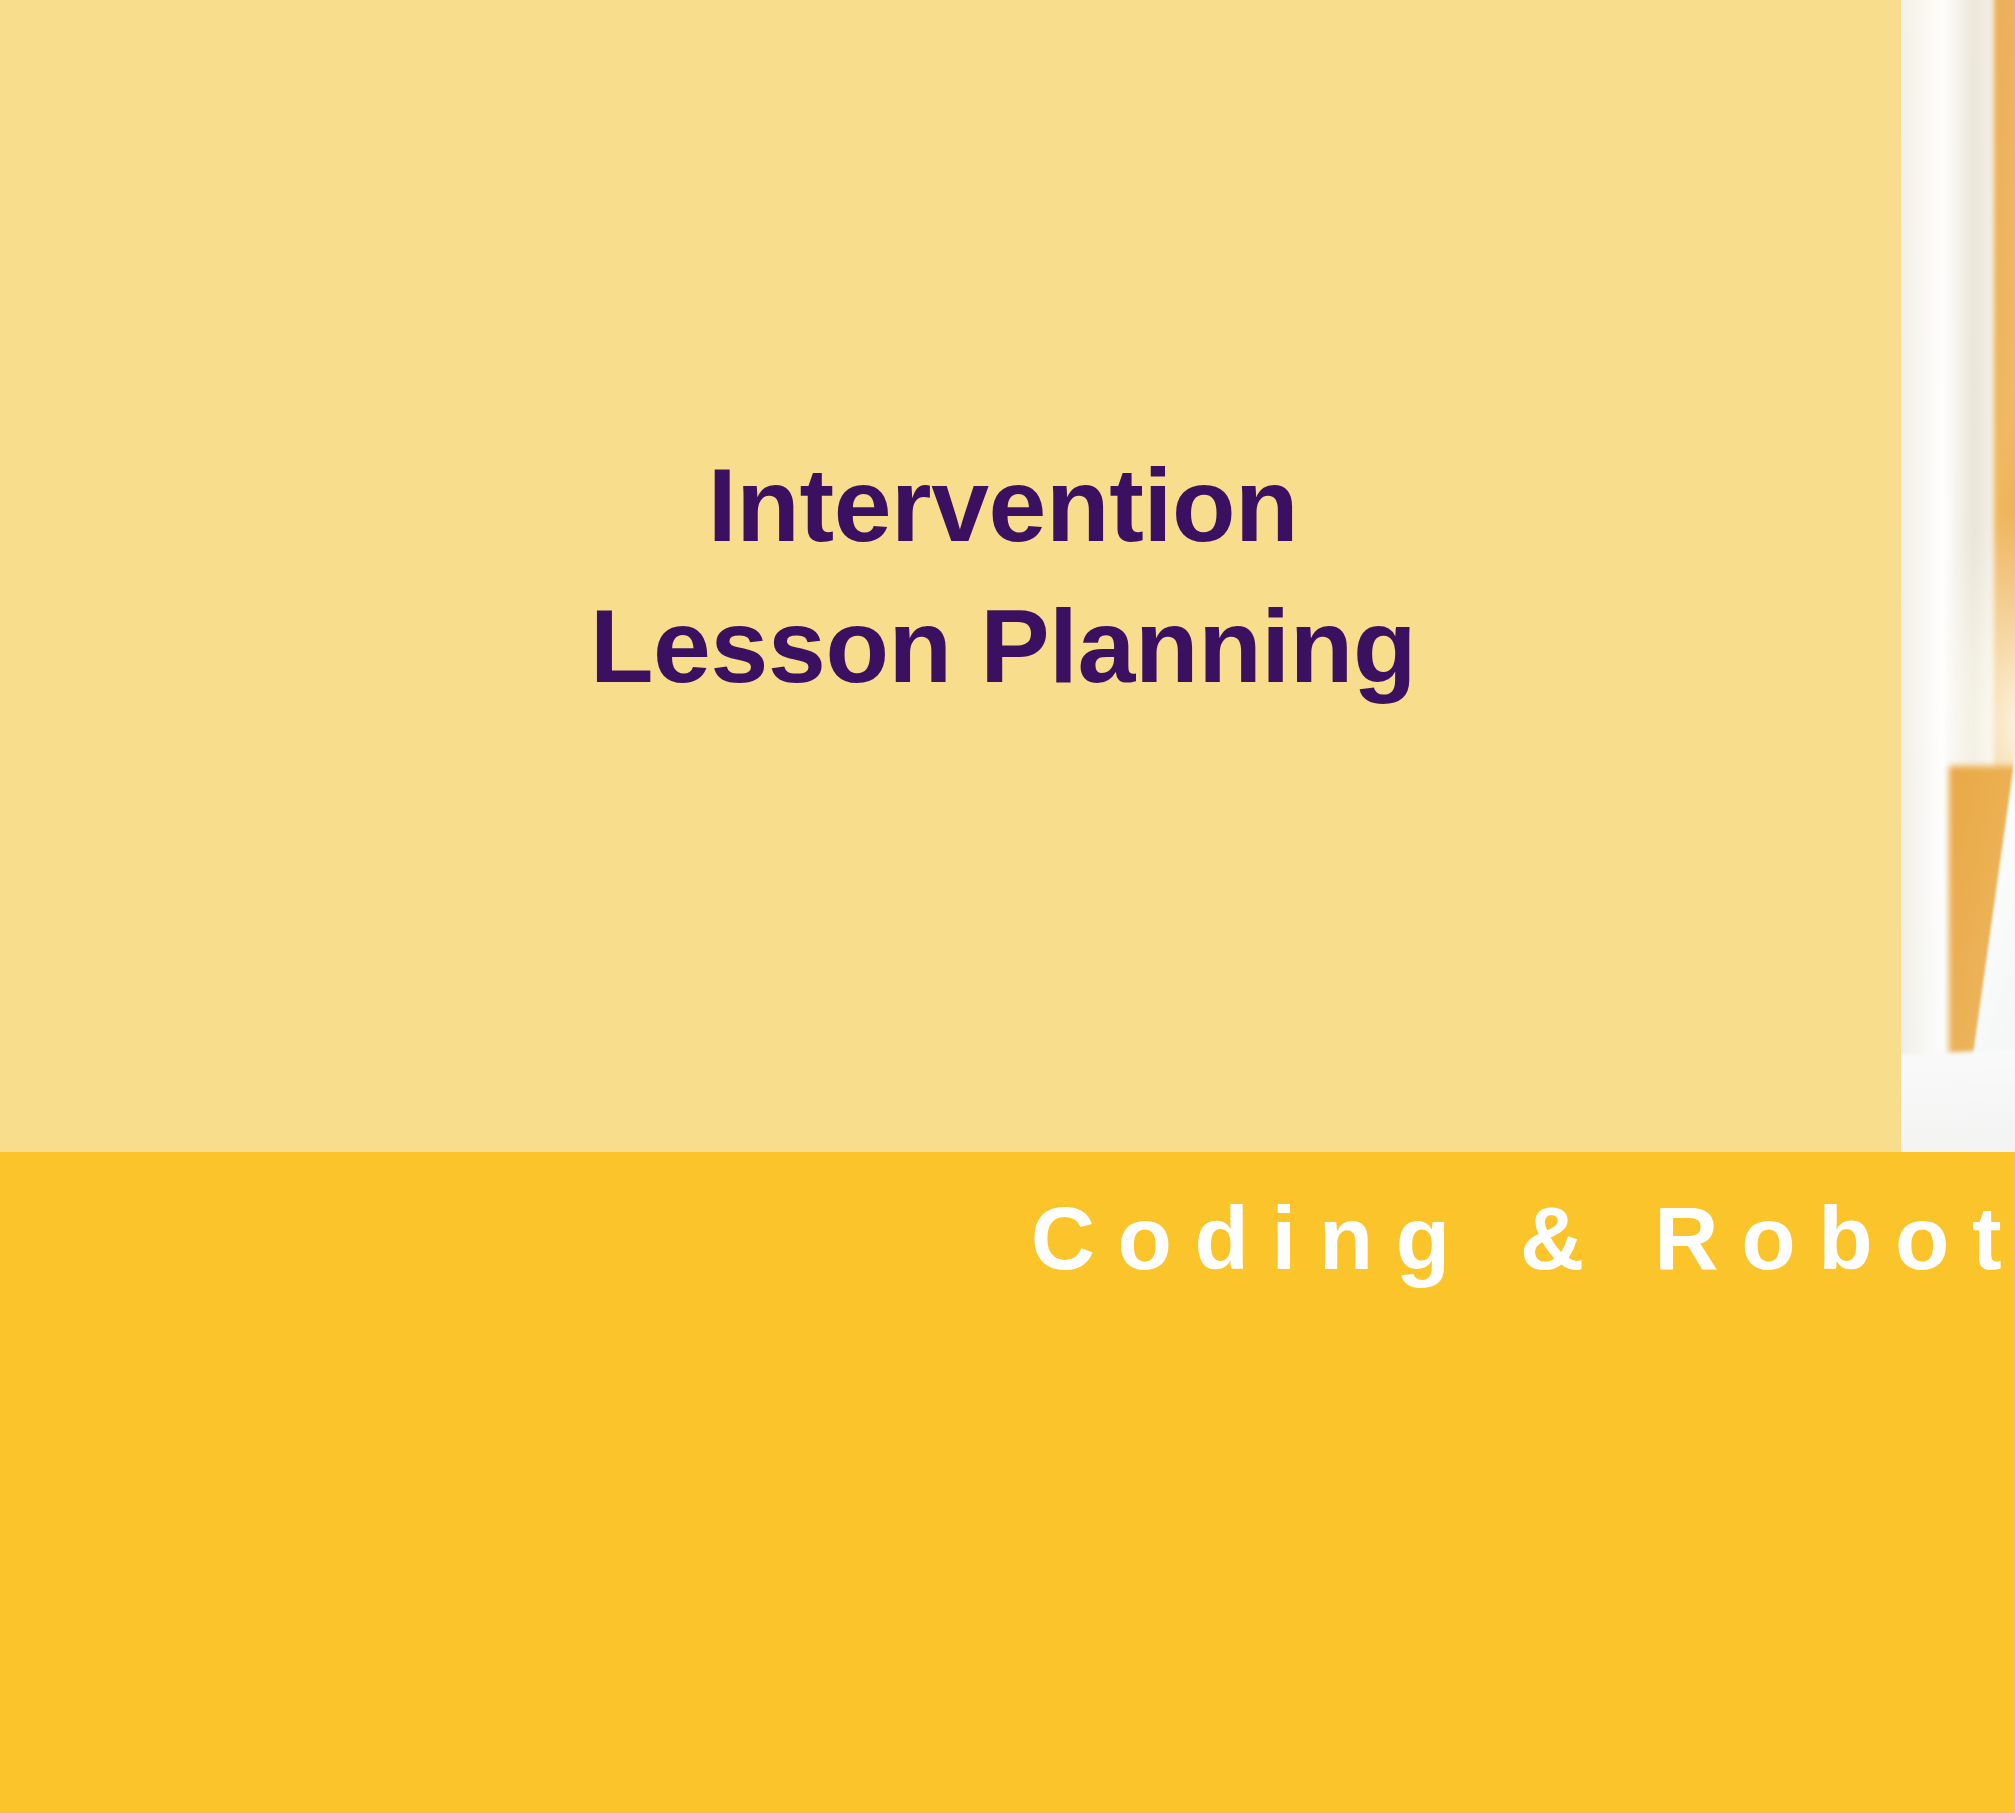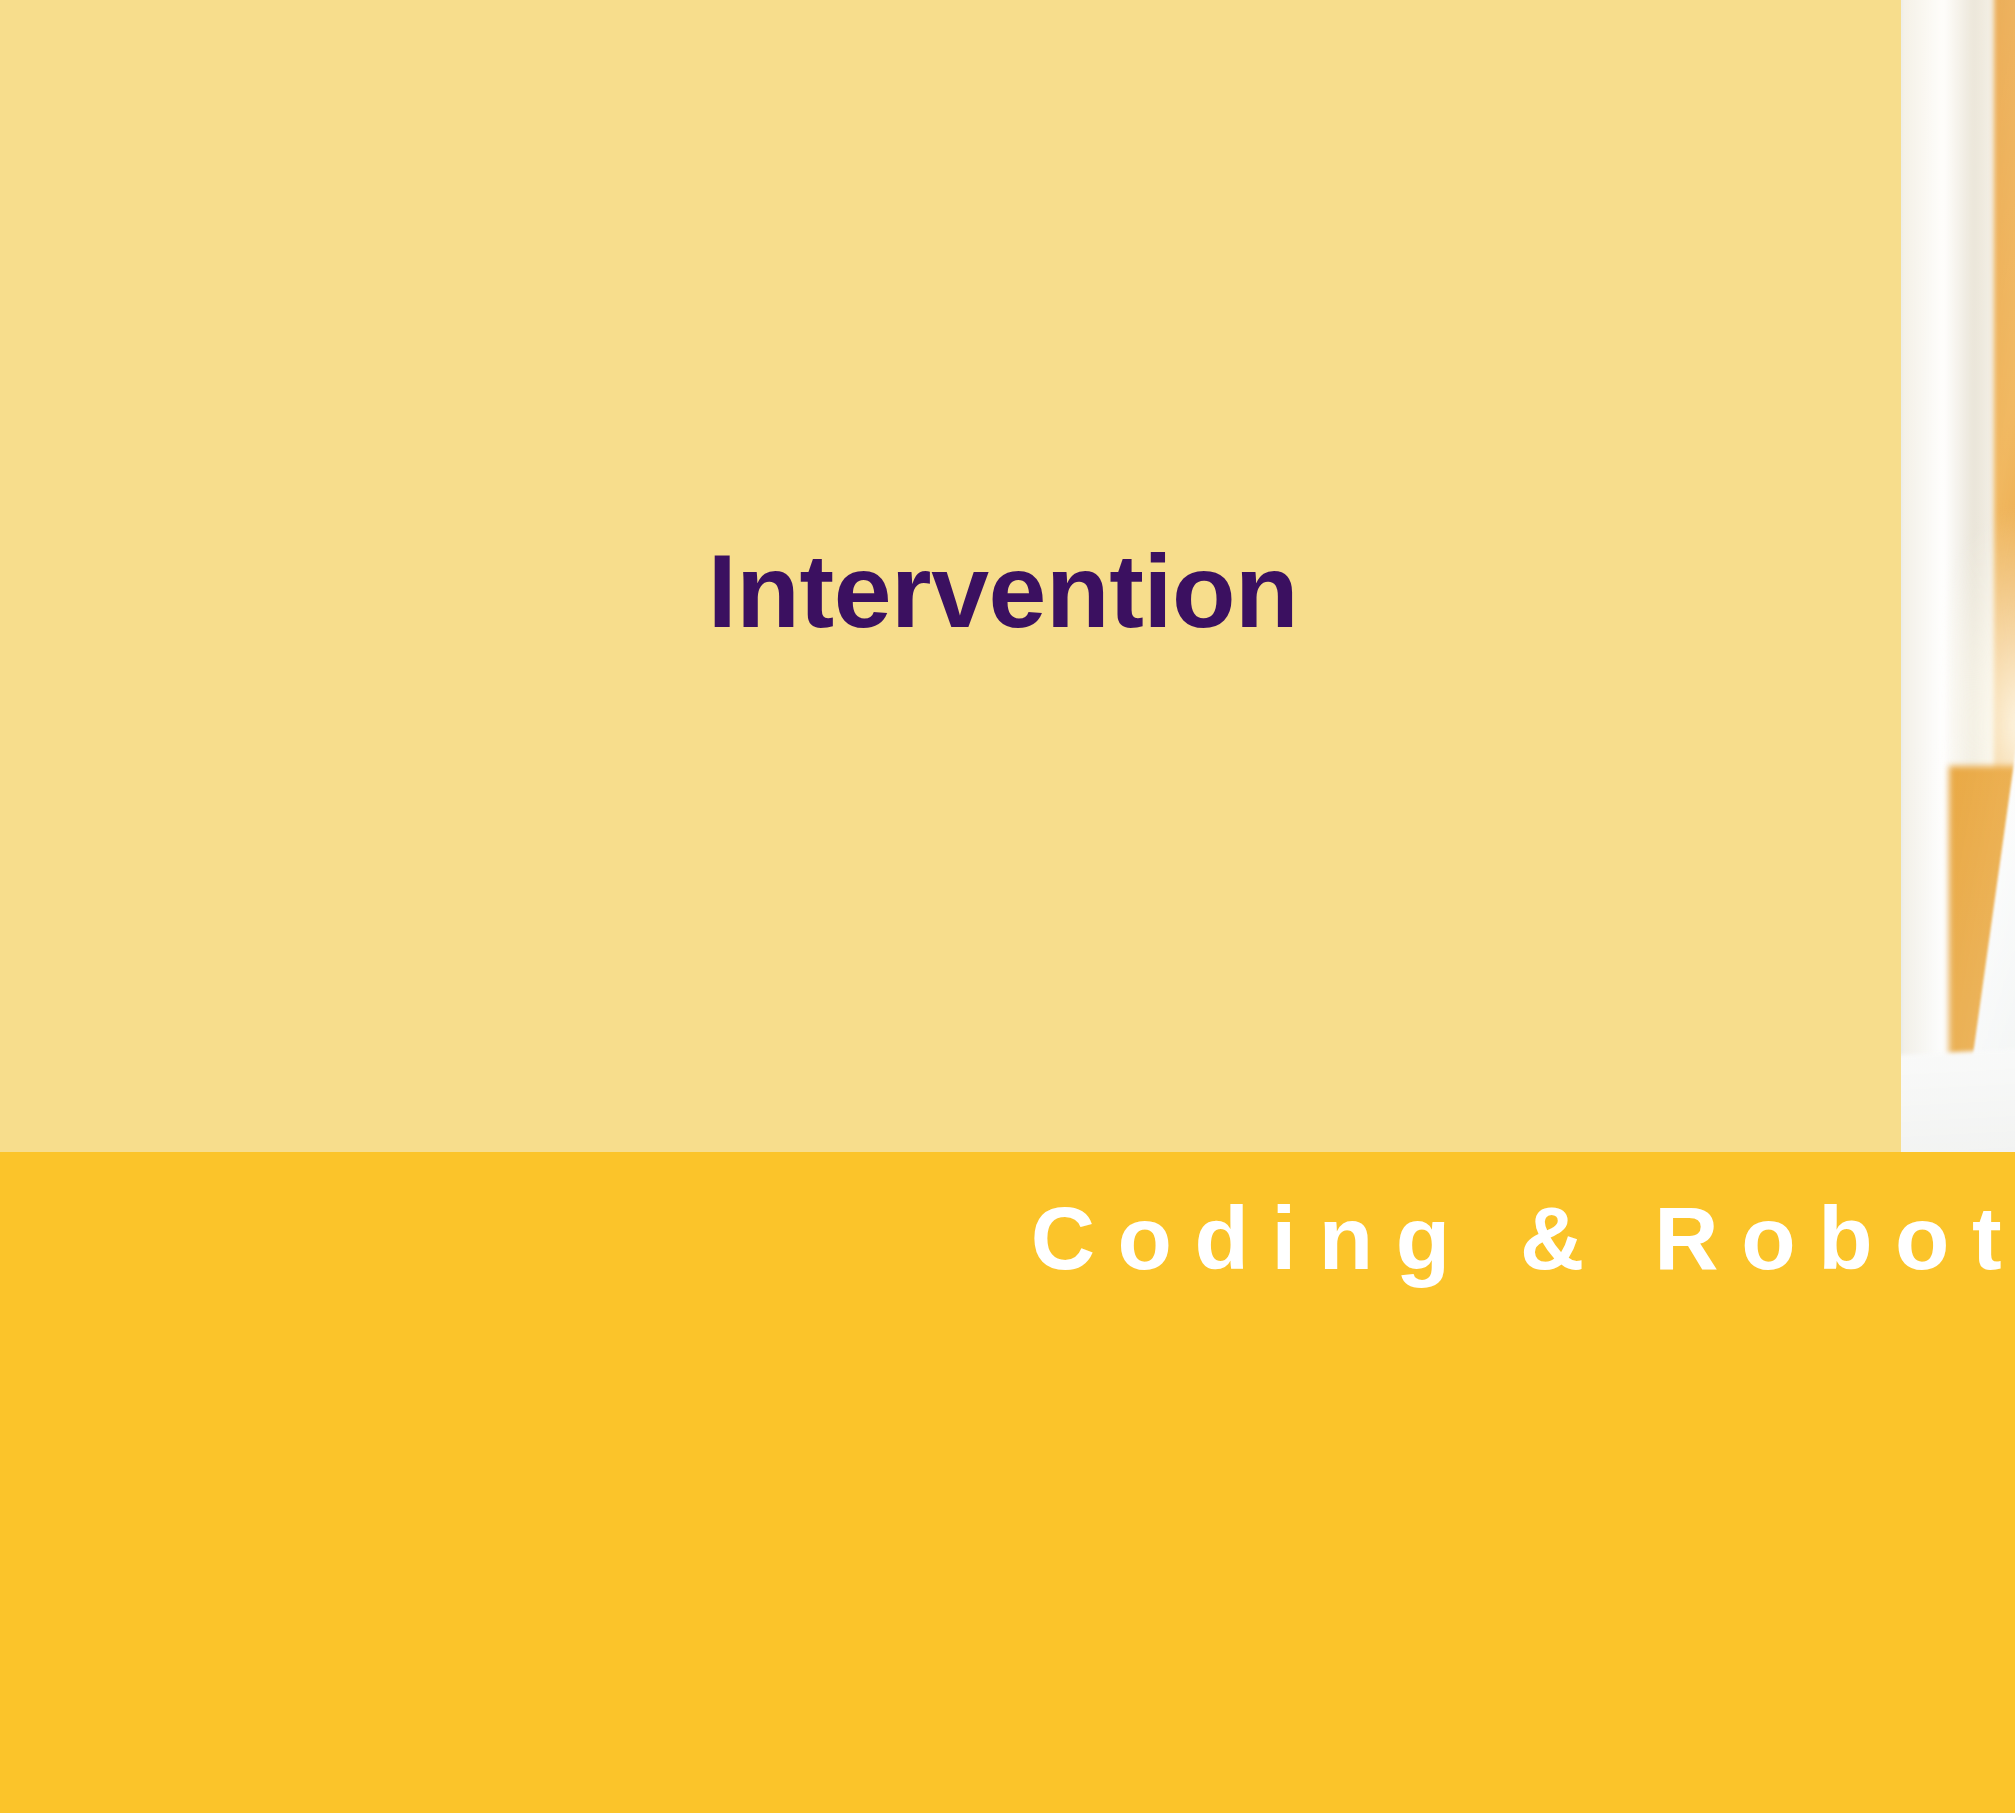--- a/index.html
+++ b/index.html
@@ -13,21 +13,21 @@
 
   
   .top-band{position:absolute;left:0;top:0;width:3224px;height:1152px;}
   .left-panel{
     position:absolute;left:0;top:0;width:1901px;height:1152px;
     background:#F7DD8C;
   }
 
   
   .title-block{
-    position:absolute;left:0;top:16px;width:1901px;height:1152px;
+    position:absolute;left:0;top:0;width:1901px;height:1152px;
     display:flex;flex-direction:column;align-items:center;justify-content:center;
     padding-left:105px;box-sizing:border-box;
   }
   .title-line{
     color:#3B1060;
     font-weight:bold;
     font-size:104px;
     line-height:1.36;
     letter-spacing:-0.4px;
     white-space:nowrap;
@@ -108,20 +108,21 @@
 <body>
 
 <div id="canvas">
 
   <div class="top-band">
 
     <div class="left-panel"></div>
 
     <div class="title-block">
       <div class="title-line">Intervention</div>
+      <div class="title-line">Lesson Planning</div>
     </div>
 
     <div class="photo">
 
       <div class="window-frame"></div>
       <div class="wood-wall"></div>
 
       <div class="window-glow"></div>
 
       <div class="floor-left"></div>

